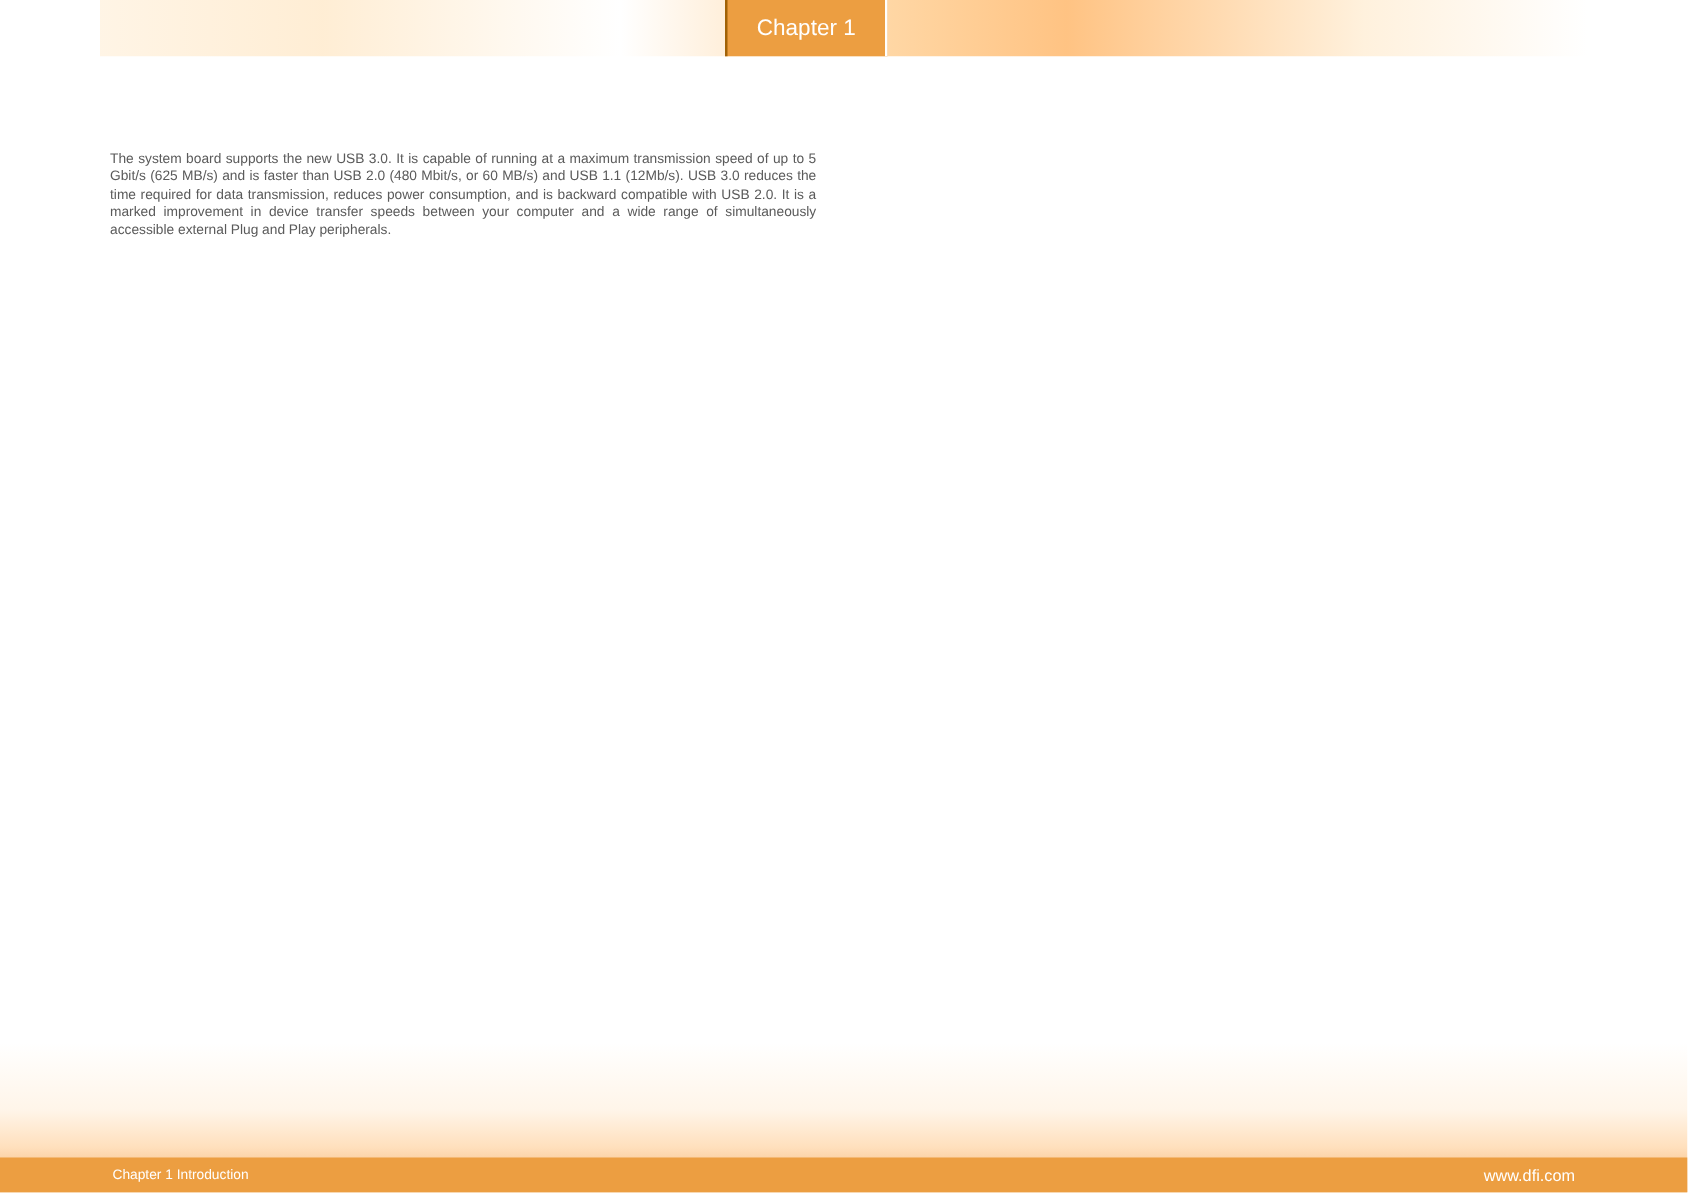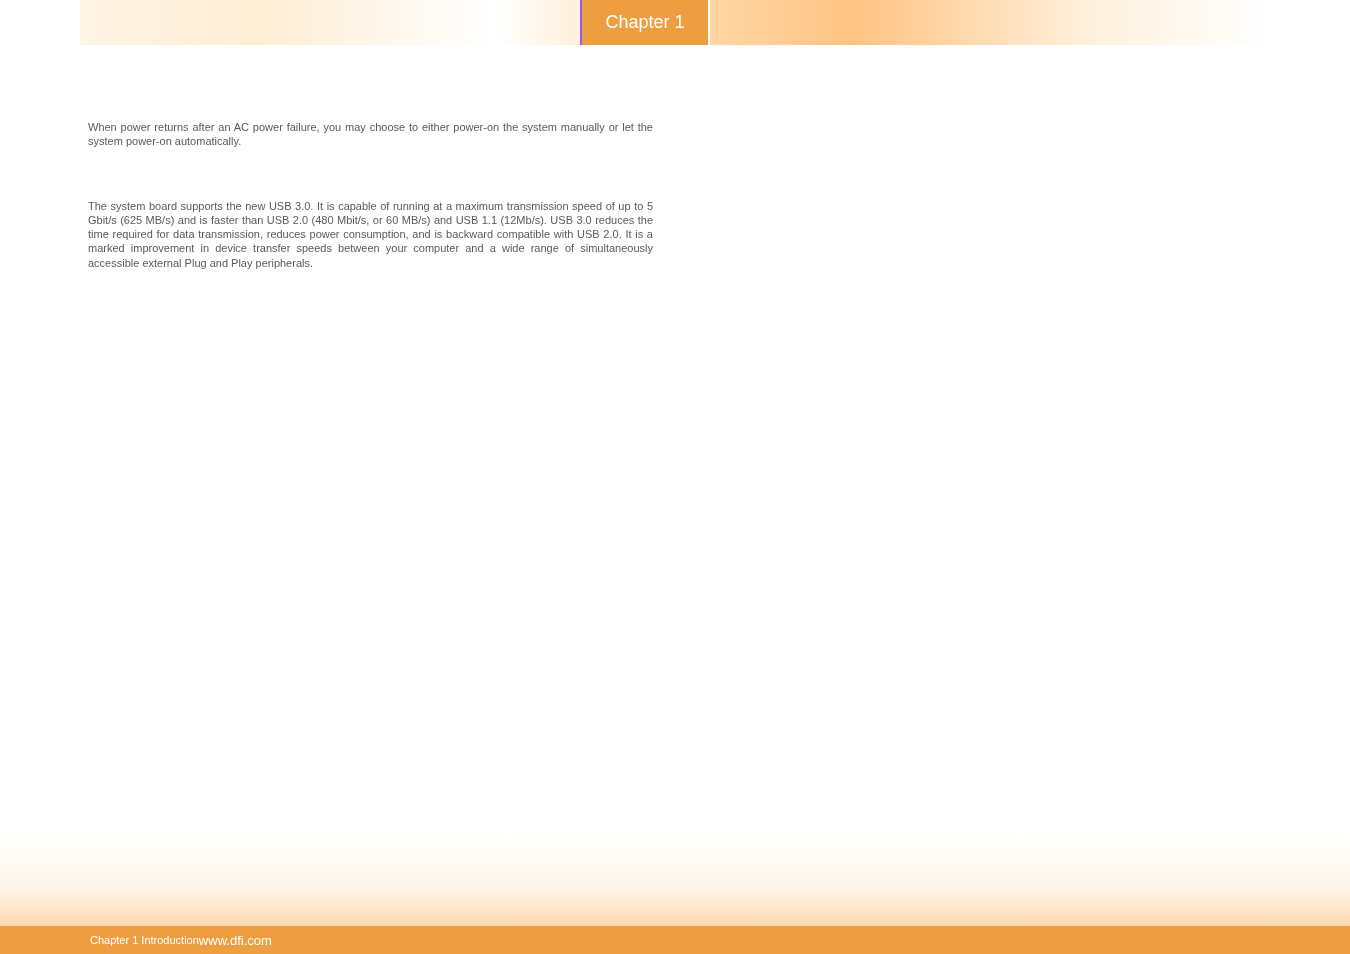--- a/index.html
+++ b/index.html
@@ -39,21 +39,21 @@
       left: 580px;
       width: 130px;
       height: 45px;
       background: #ec9e41;
       display: flex;
       align-items: center;
       justify-content: center;
       color: #ffffff;
       font-size: 18px;
       font-weight: normal;
-      border-left: 2px solid #8b5cf6;
+      border-left: 2px solid #a16207;
       border-right: 2px solid #ffffff;
     }
     
     .content-area {
       position: absolute;
       top: 120px;
       left: 88px;
       width: 565px;
     }
     
@@ -80,20 +80,21 @@
     
     .footer-bar {
       position: absolute;
       bottom: 0;
       left: 0;
       right: 0;
       height: 28px;
       background: #ec9e41;
       display: flex;
       align-items: center;
+      justify-content: space-between;
       padding: 0 90px;
     }
     
     .footer-left {
       color: #ffffff;
       font-size: 11px;
     }
     
     .footer-right {
       color: #ffffff;
@@ -103,21 +104,20 @@
 </head>
 <body>
 
 <div class="header-bar"></div>
 
 <div class="chapter-tab">
   <span>Chapter 1</span>
 </div>
 
 <div class="content-area">
-  <p class="paragraph">When power returns after an AC power failure, you may choose to either power-on the system manually or let the system power-on automatically.</p>
   <p class="paragraph">The system board supports the new USB 3.0. It is capable of running at a maximum transmission speed of up to 5 Gbit/s (625 MB/s) and is faster than USB 2.0 (480 Mbit/s, or 60 MB/s) and USB 1.1 (12Mb/s). USB 3.0 reduces the time required for data transmission, reduces power consumption, and is backward compatible with USB 2.0. It is  a marked  improvement in  device  transfer  speeds  between  your  computer  and  a wide range of simultaneously accessible external Plug and Play peripherals.</p>
 </div>
 
 <div class="footer-gradient"></div>
 
 <div class="footer-bar">
   <span class="footer-left">Chapter 1 Introduction</span>
   <span class="footer-right">www.dfi.com</span>
 </div>
 

